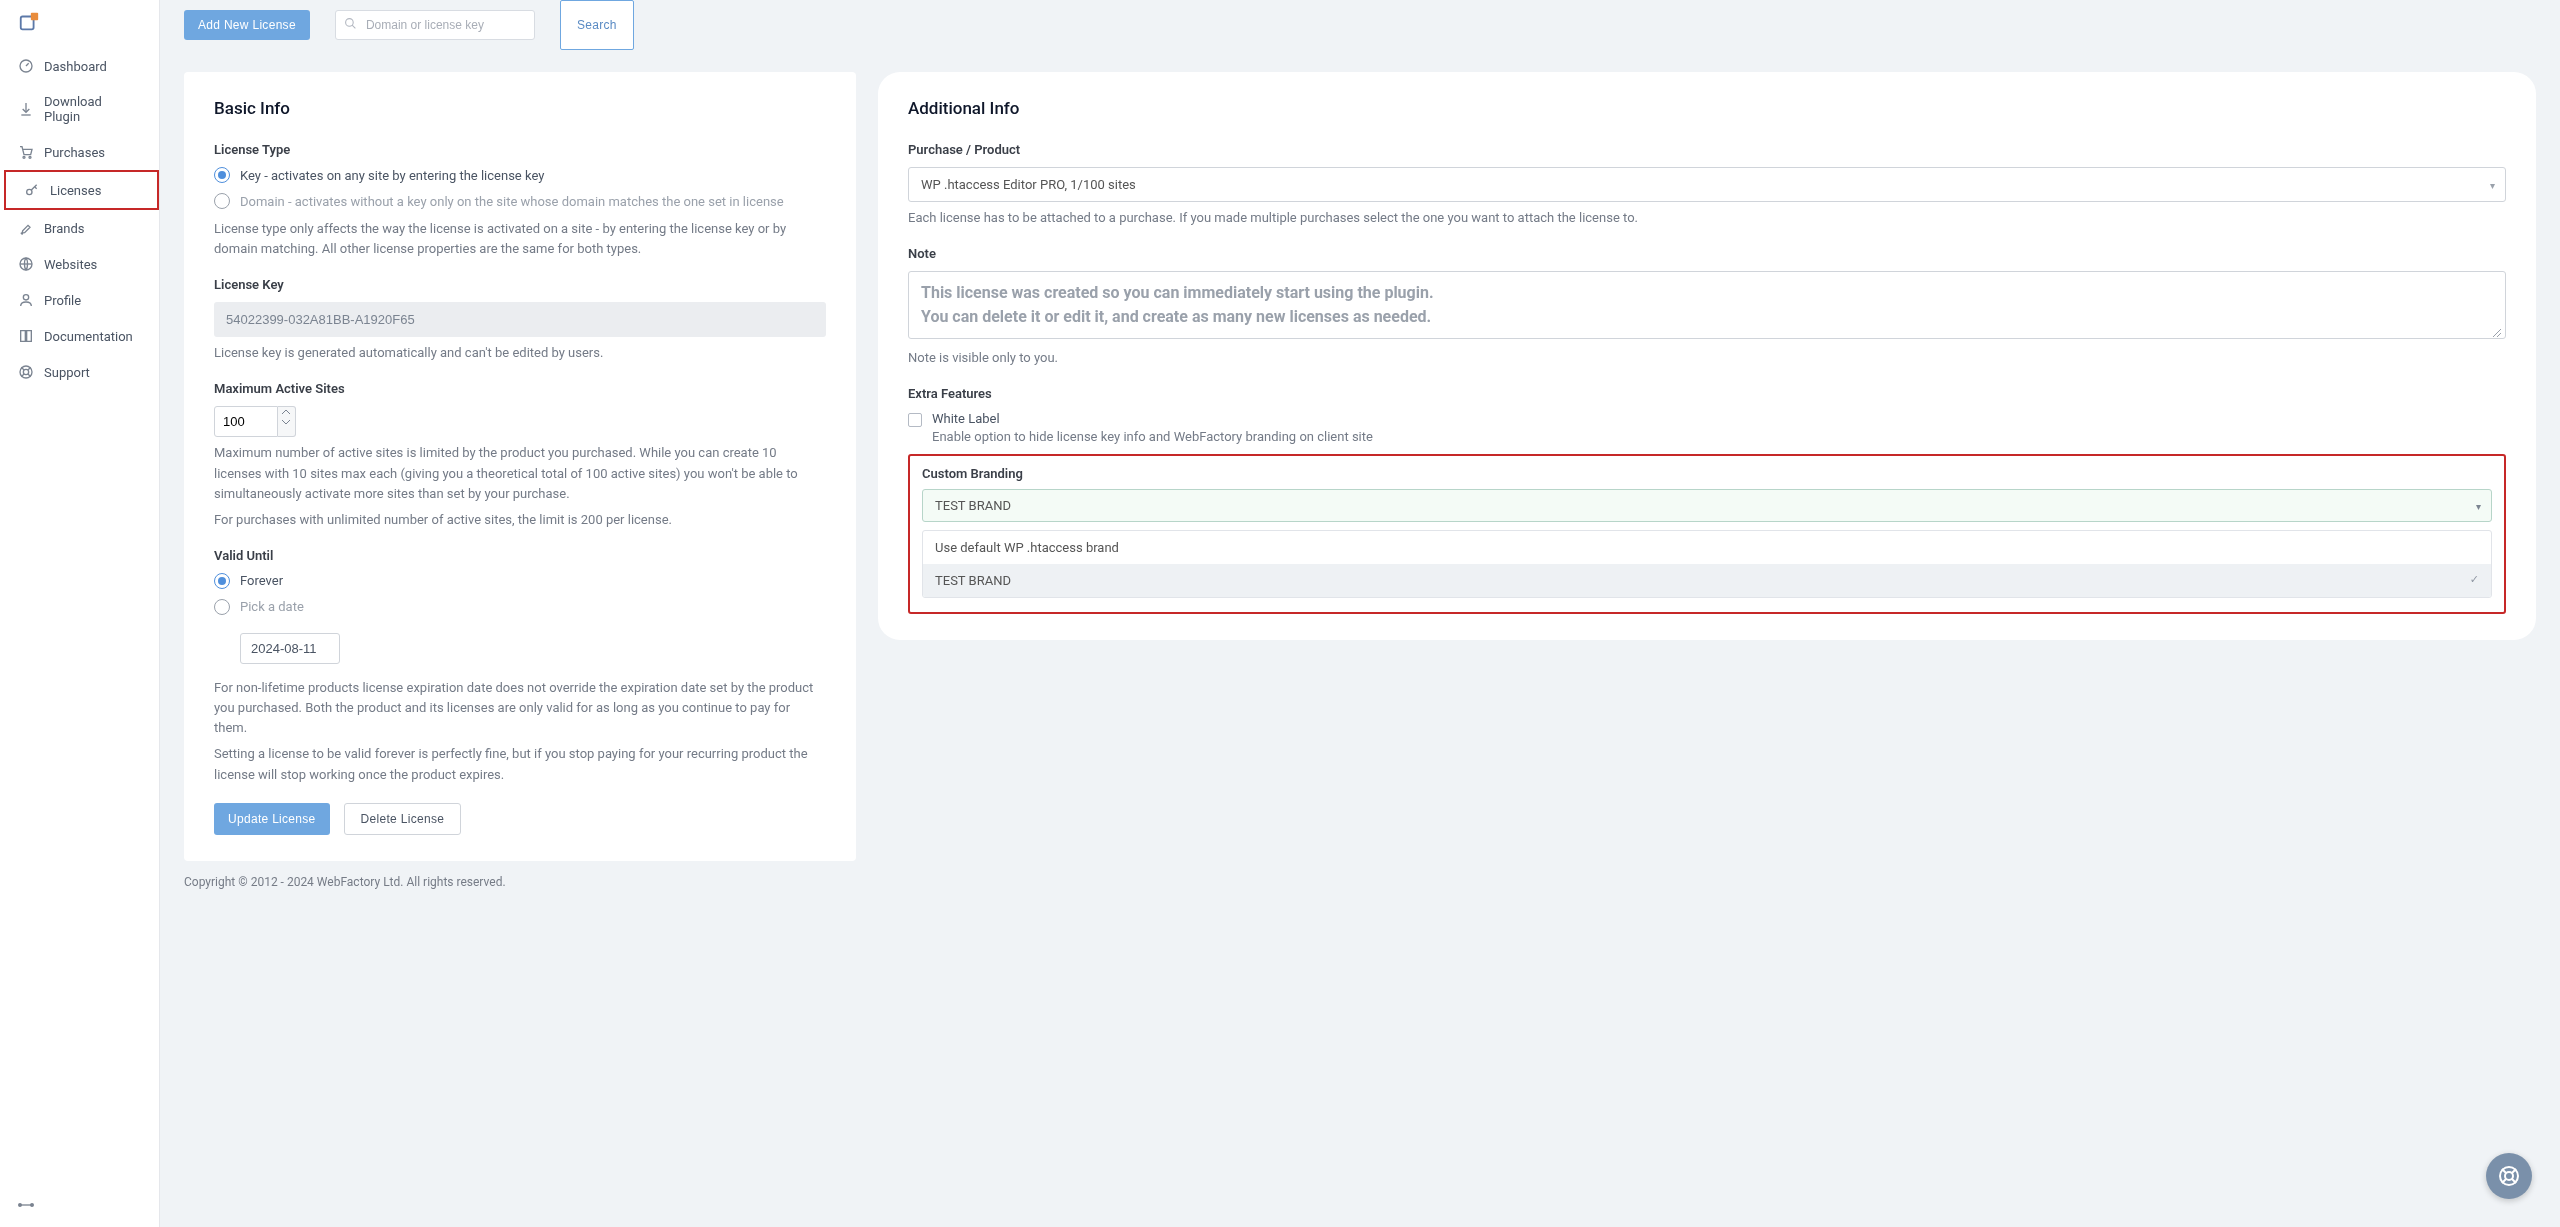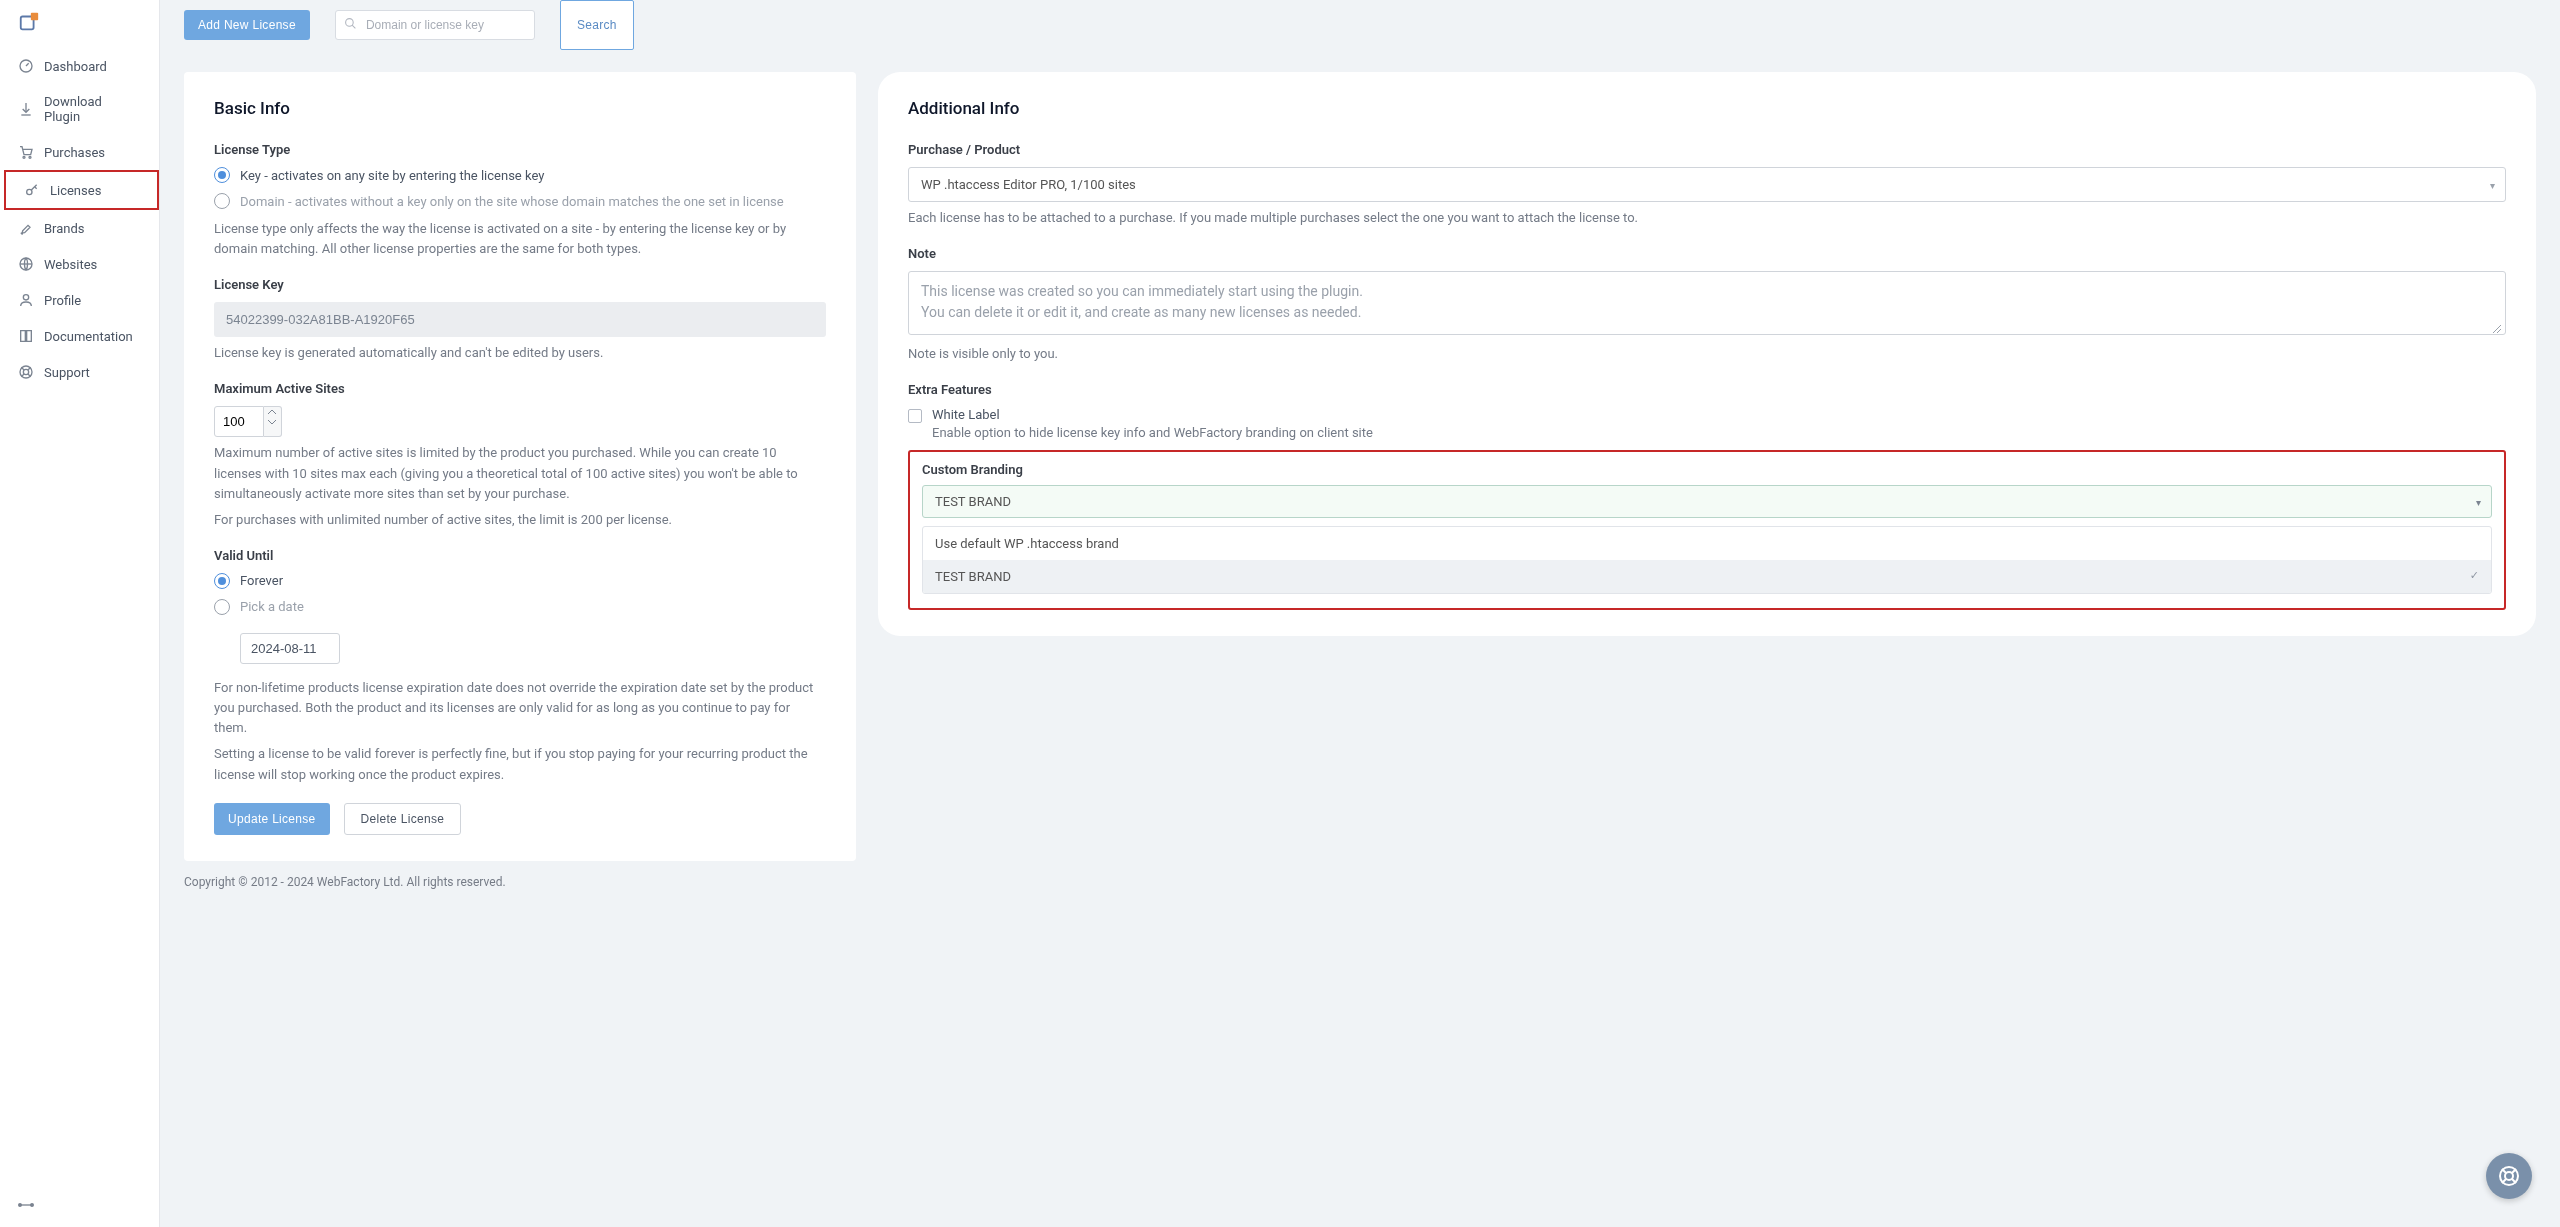--- a/index.html
+++ b/index.html
@@ -111,21 +111,21 @@
   }
   .help{
     color:#747b87; font-size:13px; line-height:1.55; margin:6px 0 18px 0;
   }
   .readonly-input{
     width:100%; background:#ebedf0; border:none; color:#7b8491;
     padding:10px 12px; border-radius:3px; font-size:13px;
   }
   .num-wrap{ display:flex; }
   .num-input{
-    width:50px; padding:7px 8px; border:1px solid #d0d4da; border-radius:3px 0 0 3px; font-size:13px;
+    width:64px; padding:7px 8px; border:1px solid #d0d4da; border-radius:3px 0 0 3px; font-size:13px;
   }
   .num-spin{
     width:18px; border:1px solid #d0d4da; border-left:none; border-radius:0 3px 3px 0;
     display:flex; flex-direction:column; background:#f6f7f8;
   }
   .date-input{
     width:100px; margin-left:26px; margin-top:8px;
     padding:7px 10px; border:1px solid #d0d4da; border-radius:3px; font-size:13px; color:#4a5463;
   }
   .divider-actions{
@@ -134,22 +134,22 @@
 
   .select-box{
     width:100%; border:1px solid #d0d4da; border-radius:3px; padding:9px 12px;
     background:#fff; color:#555; font-size:13px; position:relative;
   }
   .select-box .caret{
     position:absolute; right:10px; top:50%; transform:translateY(-50%); color:#9aa1ab; font-size:10px;
   }
   .textarea-box{
     width:100%; border:1px solid #d0d4da; border-radius:3px; padding:9px 12px;
-    min-height:64px; color:#9aa1ab; font-size:14px; position:relative; resize:none;
-    line-height:1.5; font-family:inherit;
+    min-height:64px; color:#9aa1ab; font-size:16px; position:relative; resize:none;
+    line-height:1.5; font-family:inherit;font-weight:bold;
   }
   .resize-handle{
     position:absolute; right:4px; bottom:4px; width:12px; height:12px;
   }
 
   .checkbox-row{
     display:flex; align-items:flex-start; gap:10px; color:#4a5463;
   }
   .checkbox{
     width:14px;height:14px;border:1px solid #b4bac4;border-radius:2px;flex-shrink:0; margin-top:2px;

